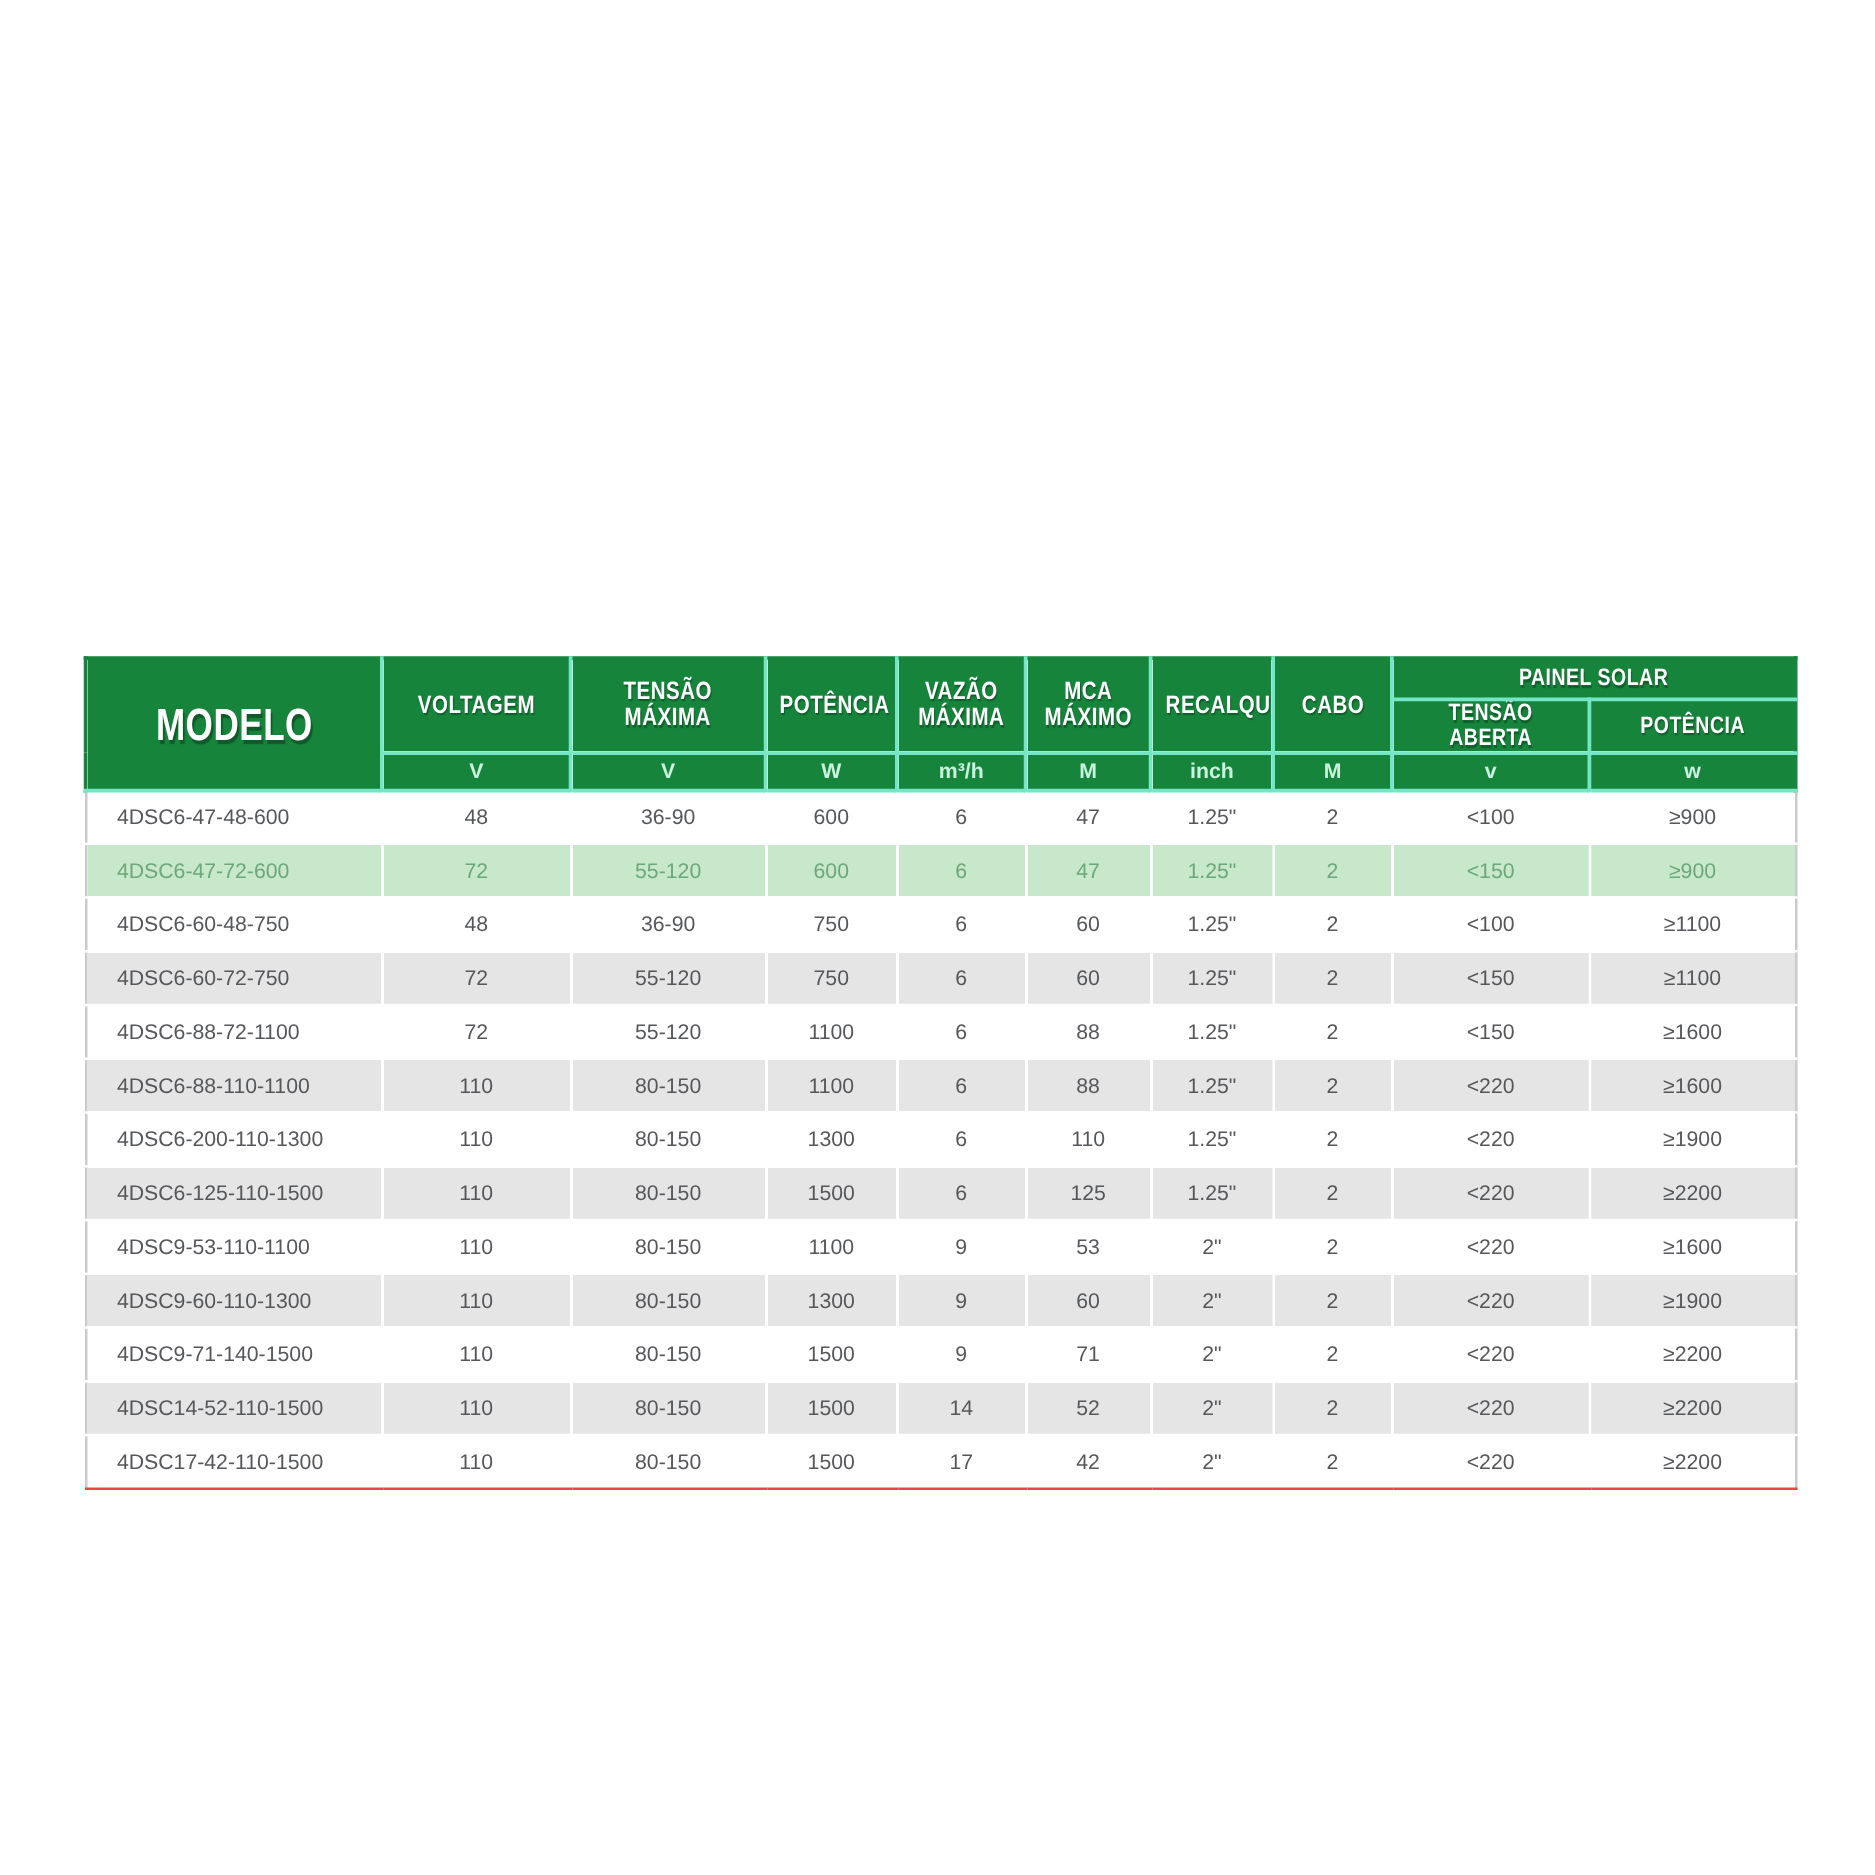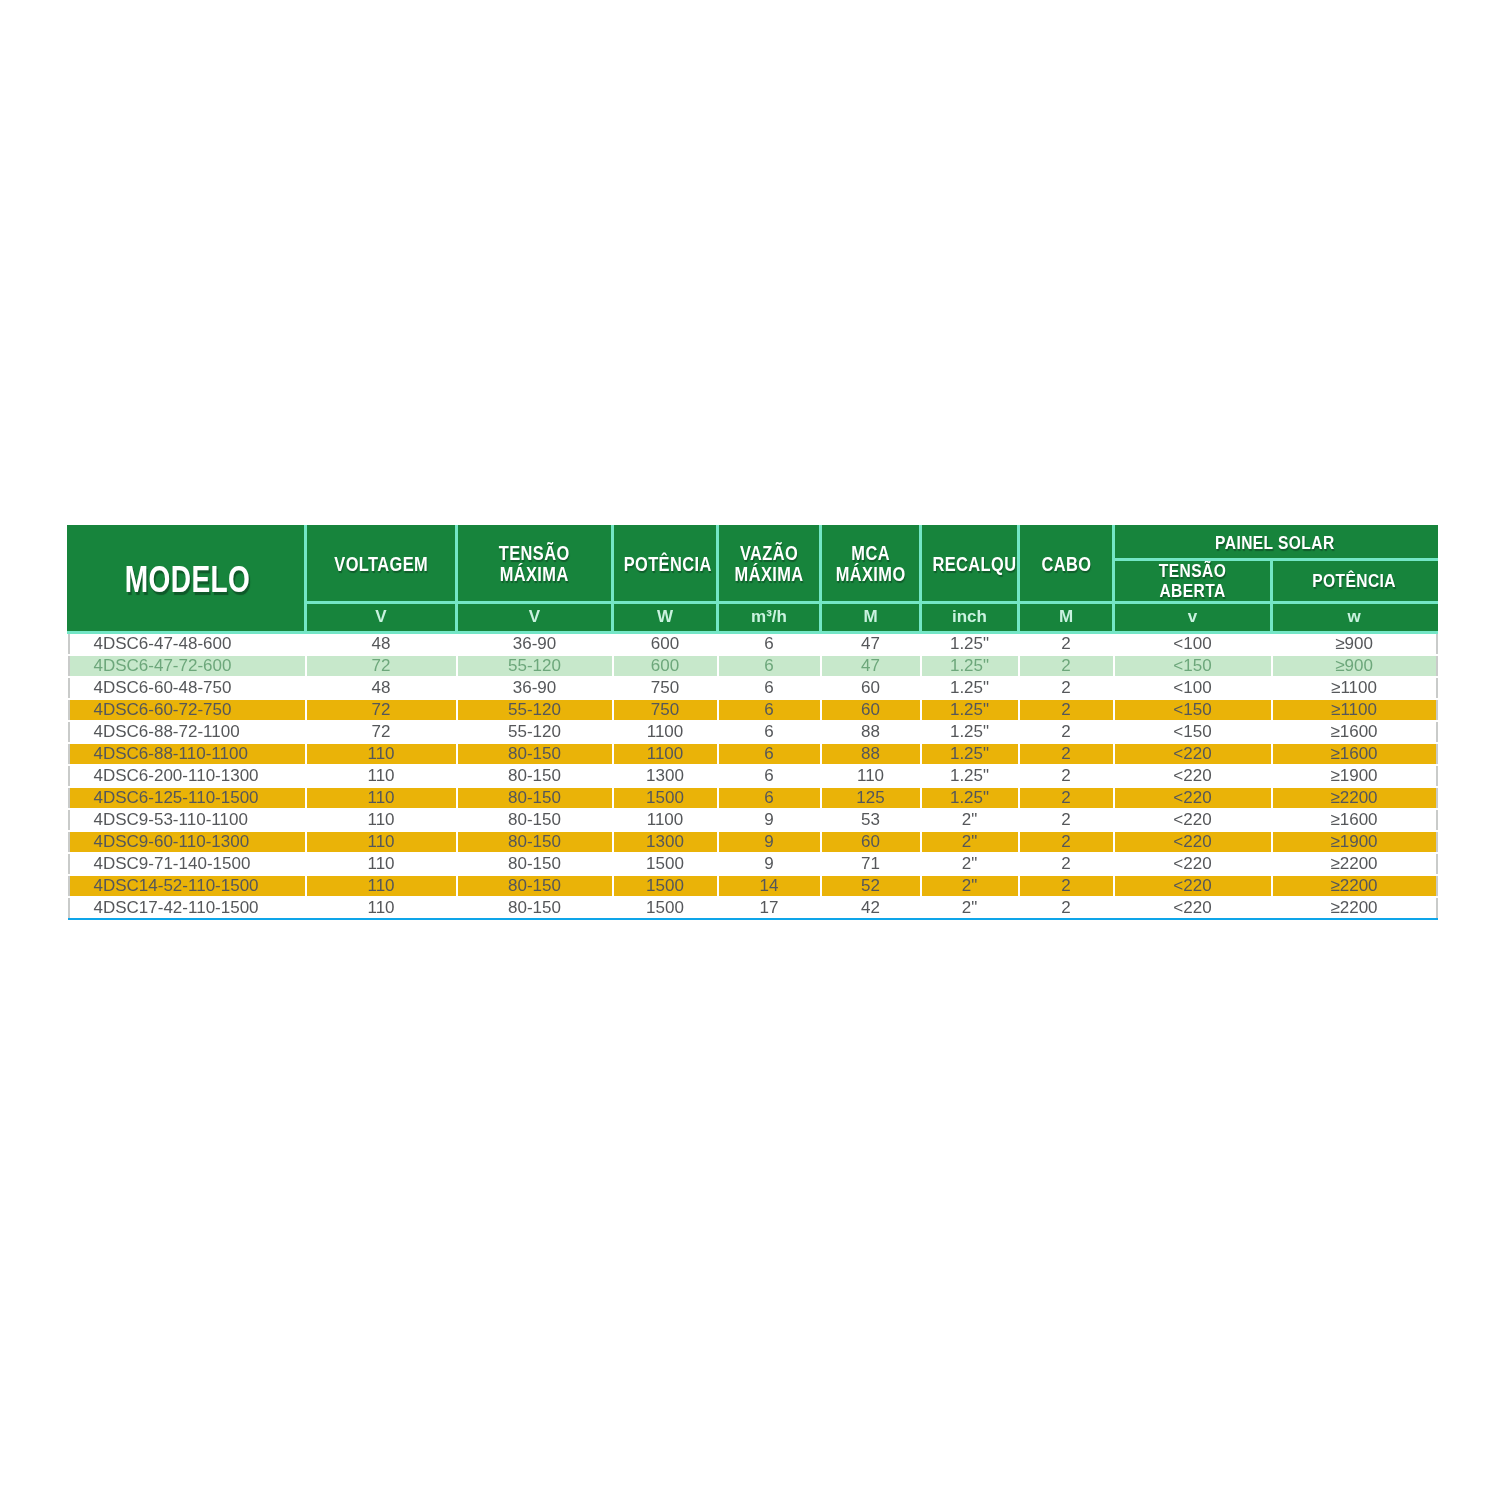--- a/index.html
+++ b/index.html
@@ -52,42 +52,42 @@
     text-shadow: 2px 3px 1px rgba(8, 48, 24, 0.5);
   }
   .hspan.lvl1 { font-size: 20px; }
   .hspan.lvl2 { font-size: 19px; }
   thead th.unit-cell {
     font-size: 17px;
     color: #c9f2df;
     font-weight: bold;
   }
   
-  tbody tr { height: 22px; }
+  tbody tr { height: 43px; }
   tbody td {
     border: 2px solid #ffffff;
     font-size: 17px;
     color: #55575a;
     text-align: center;
     vertical-align: middle;
     padding: 0;
     white-space: nowrap;
     overflow: hidden;
   }
   tbody td.model {
     text-align: left;
     padding-left: 24px;
   }
   tr.row-white td { background: #ffffff; }
-  tr.row-gray  td { background: #eab308; }
+  tr.row-gray  td { background: #e5e5e5; }
   tr.row-hl    td { background: #c7e8cb; color: #6da77b; margin-top: 44px; }
   
   tbody td:first-child { border-left: 2px solid #c9cbca; }
   tbody td:last-child  { border-right: 2px solid #c9cbca; }
-  tbody tr:last-child td { border-bottom: 2px solid #0ea5e9; }
+  tbody tr:last-child td { border-bottom: 2px solid #ef4444; }
 </style>
 </head>
 <body>
 
 <div class="table-wrap">
   <table class="spec">
     <colgroup>
       <col style="width:237px">
         <col style="width:151px">
         <col style="width:156px">

